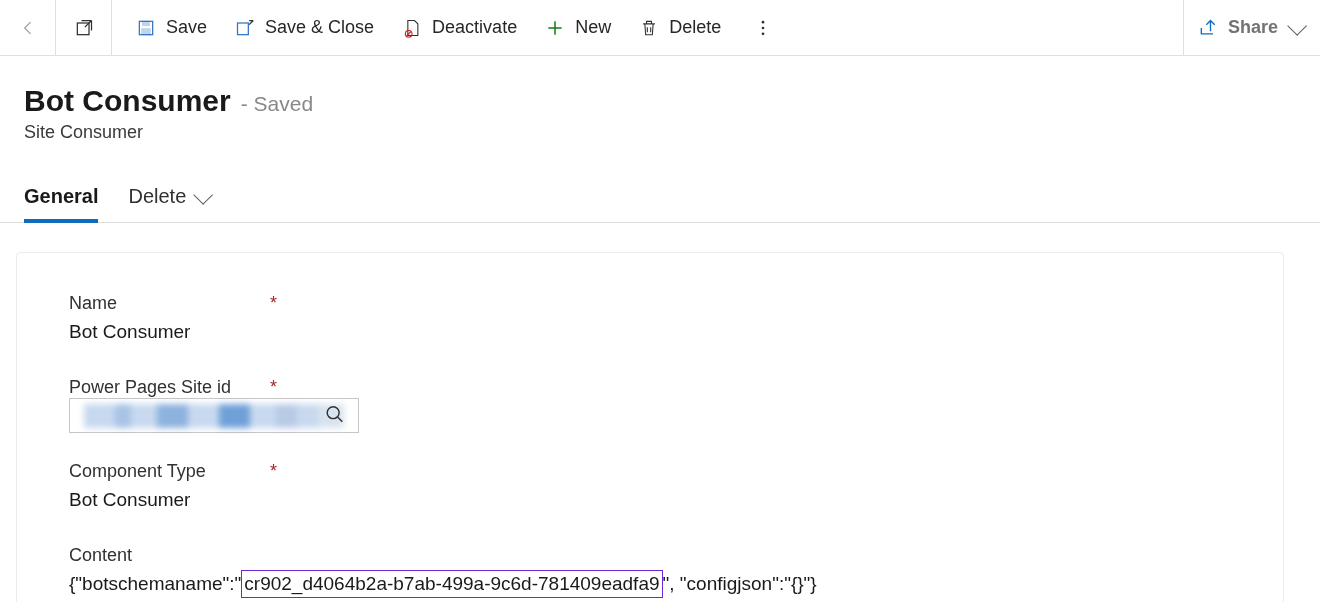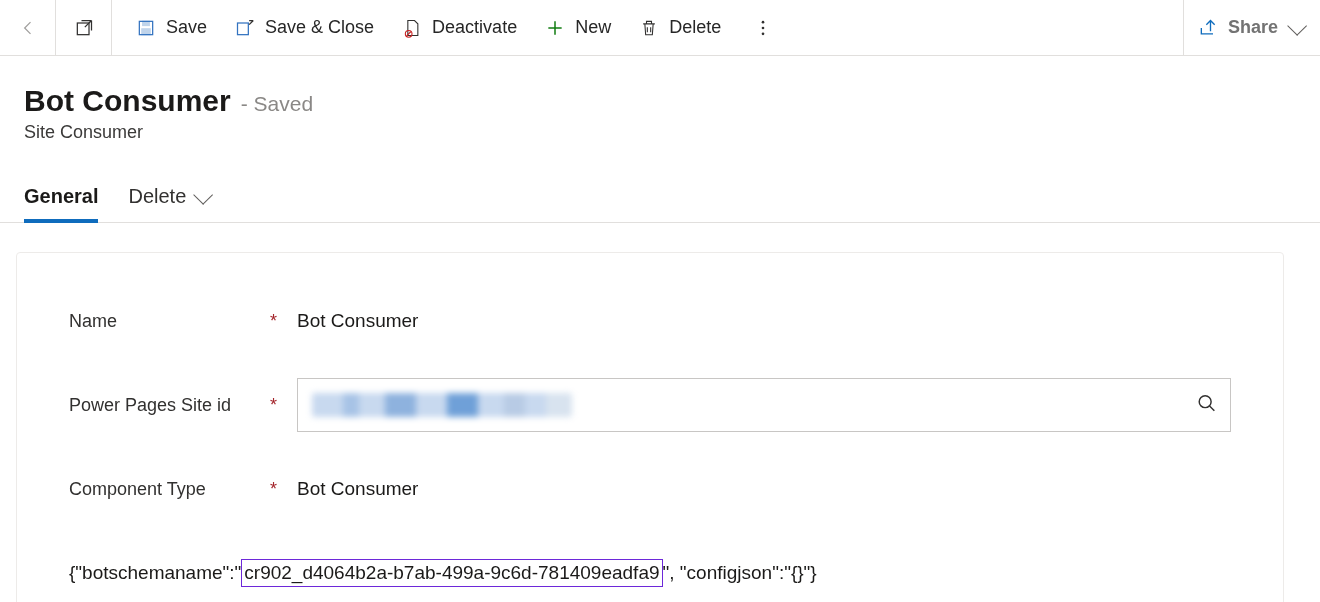--- a/index.html
+++ b/index.html
@@ -125,23 +125,24 @@
   }
   .form-card {
     margin: 0 36px 24px 0;
     border: 1px solid #edebe9;
     border-radius: 4px;
     background: #fff;
     padding: 40px 52px 60px 52px;
   }
   .field-row {
     display: flex;
-    align-items: center;
+    align-items: flex-start;
     min-height: 56px;
     margin-bottom: 28px;
+    flex-direction: column;
   }
   .field-label {
     width: 228px;
     font-size: 18px;
     color: #323130;
     display: flex;
     align-items: center;
   }
   .req {
     color: #a4262c;
@@ -323,20 +324,23 @@
 
     <div class="field-row">
       <div class="field-label">
         <span>Component Type</span>
         <span class="req">*</span>
       </div>
       <div class="field-value">Bot Consumer</div>
     </div>
 
     <div class="field-row" style="margin-bottom:0;">
+      <div class="field-label">
+        <span>Content</span>
+      </div>
       <div class="field-value content-text">
         <span>{"botschemaname":"</span>
           <span class="hl-box">cr902_d4064b2a-b7ab-499a-9c6d-781409eadfa9</span>
           <span>", "configjson":"{}"}</span>
       </div>
     </div>
 
   </div>
 </div>
 

